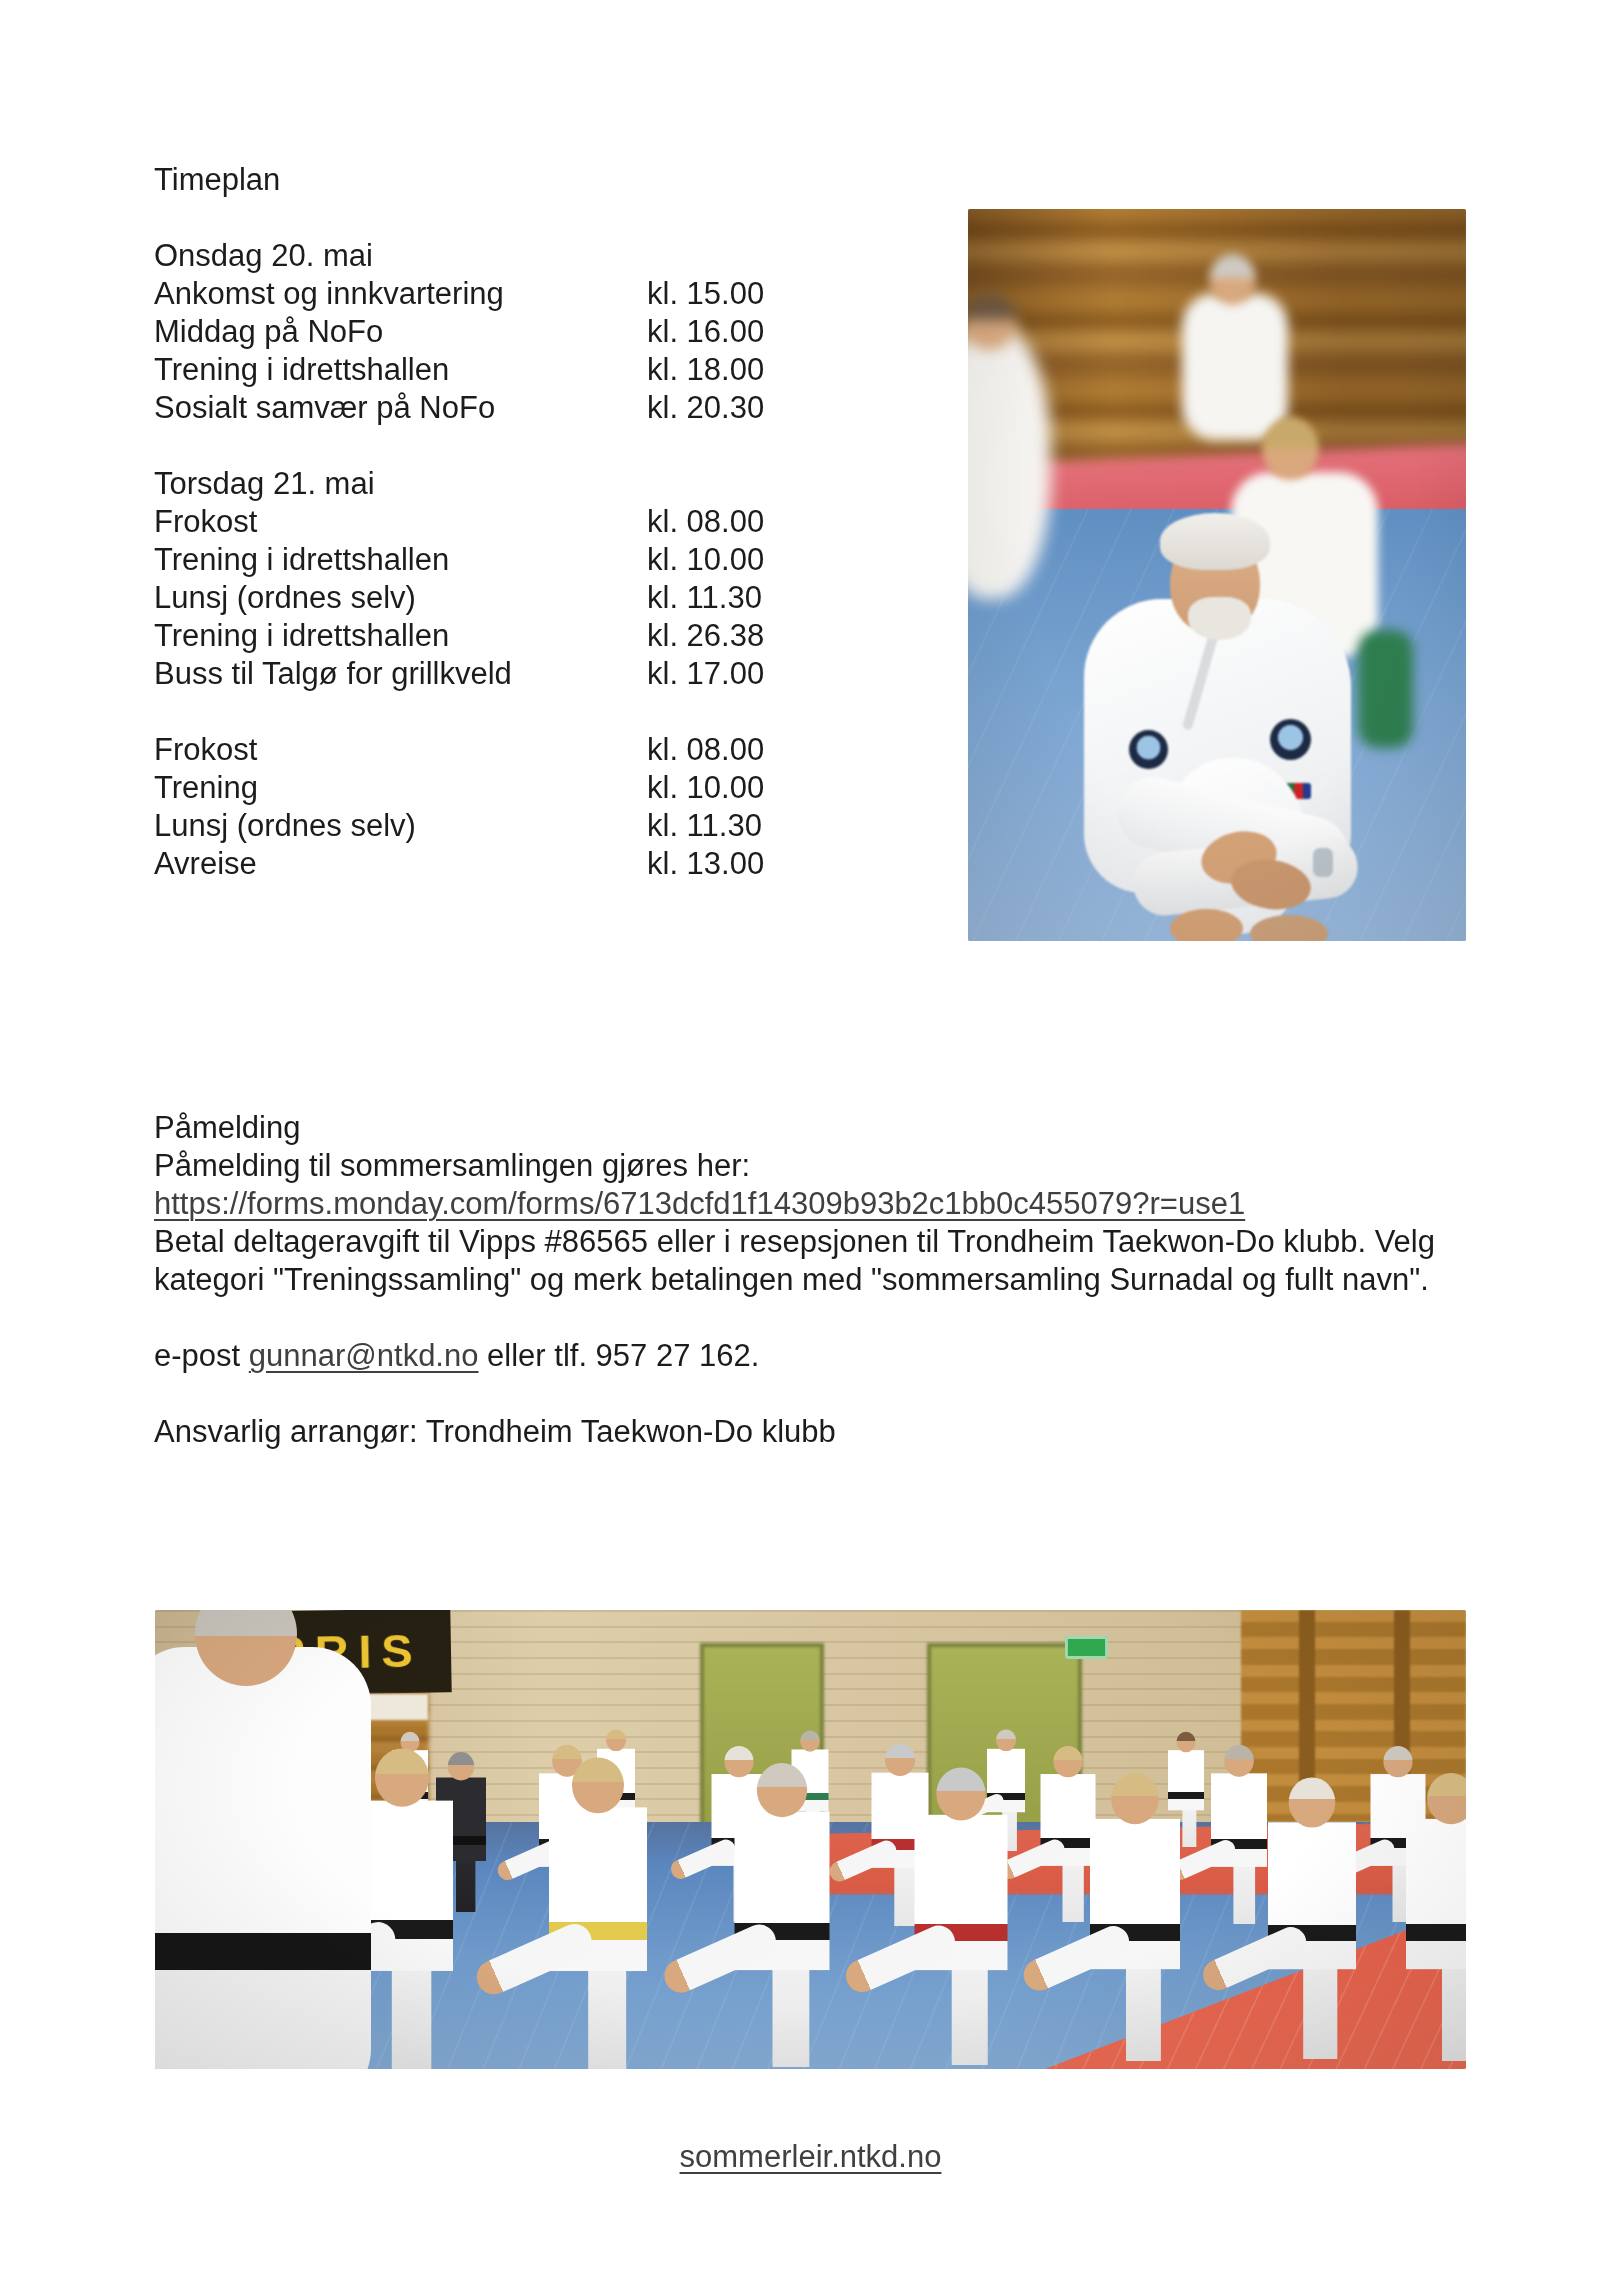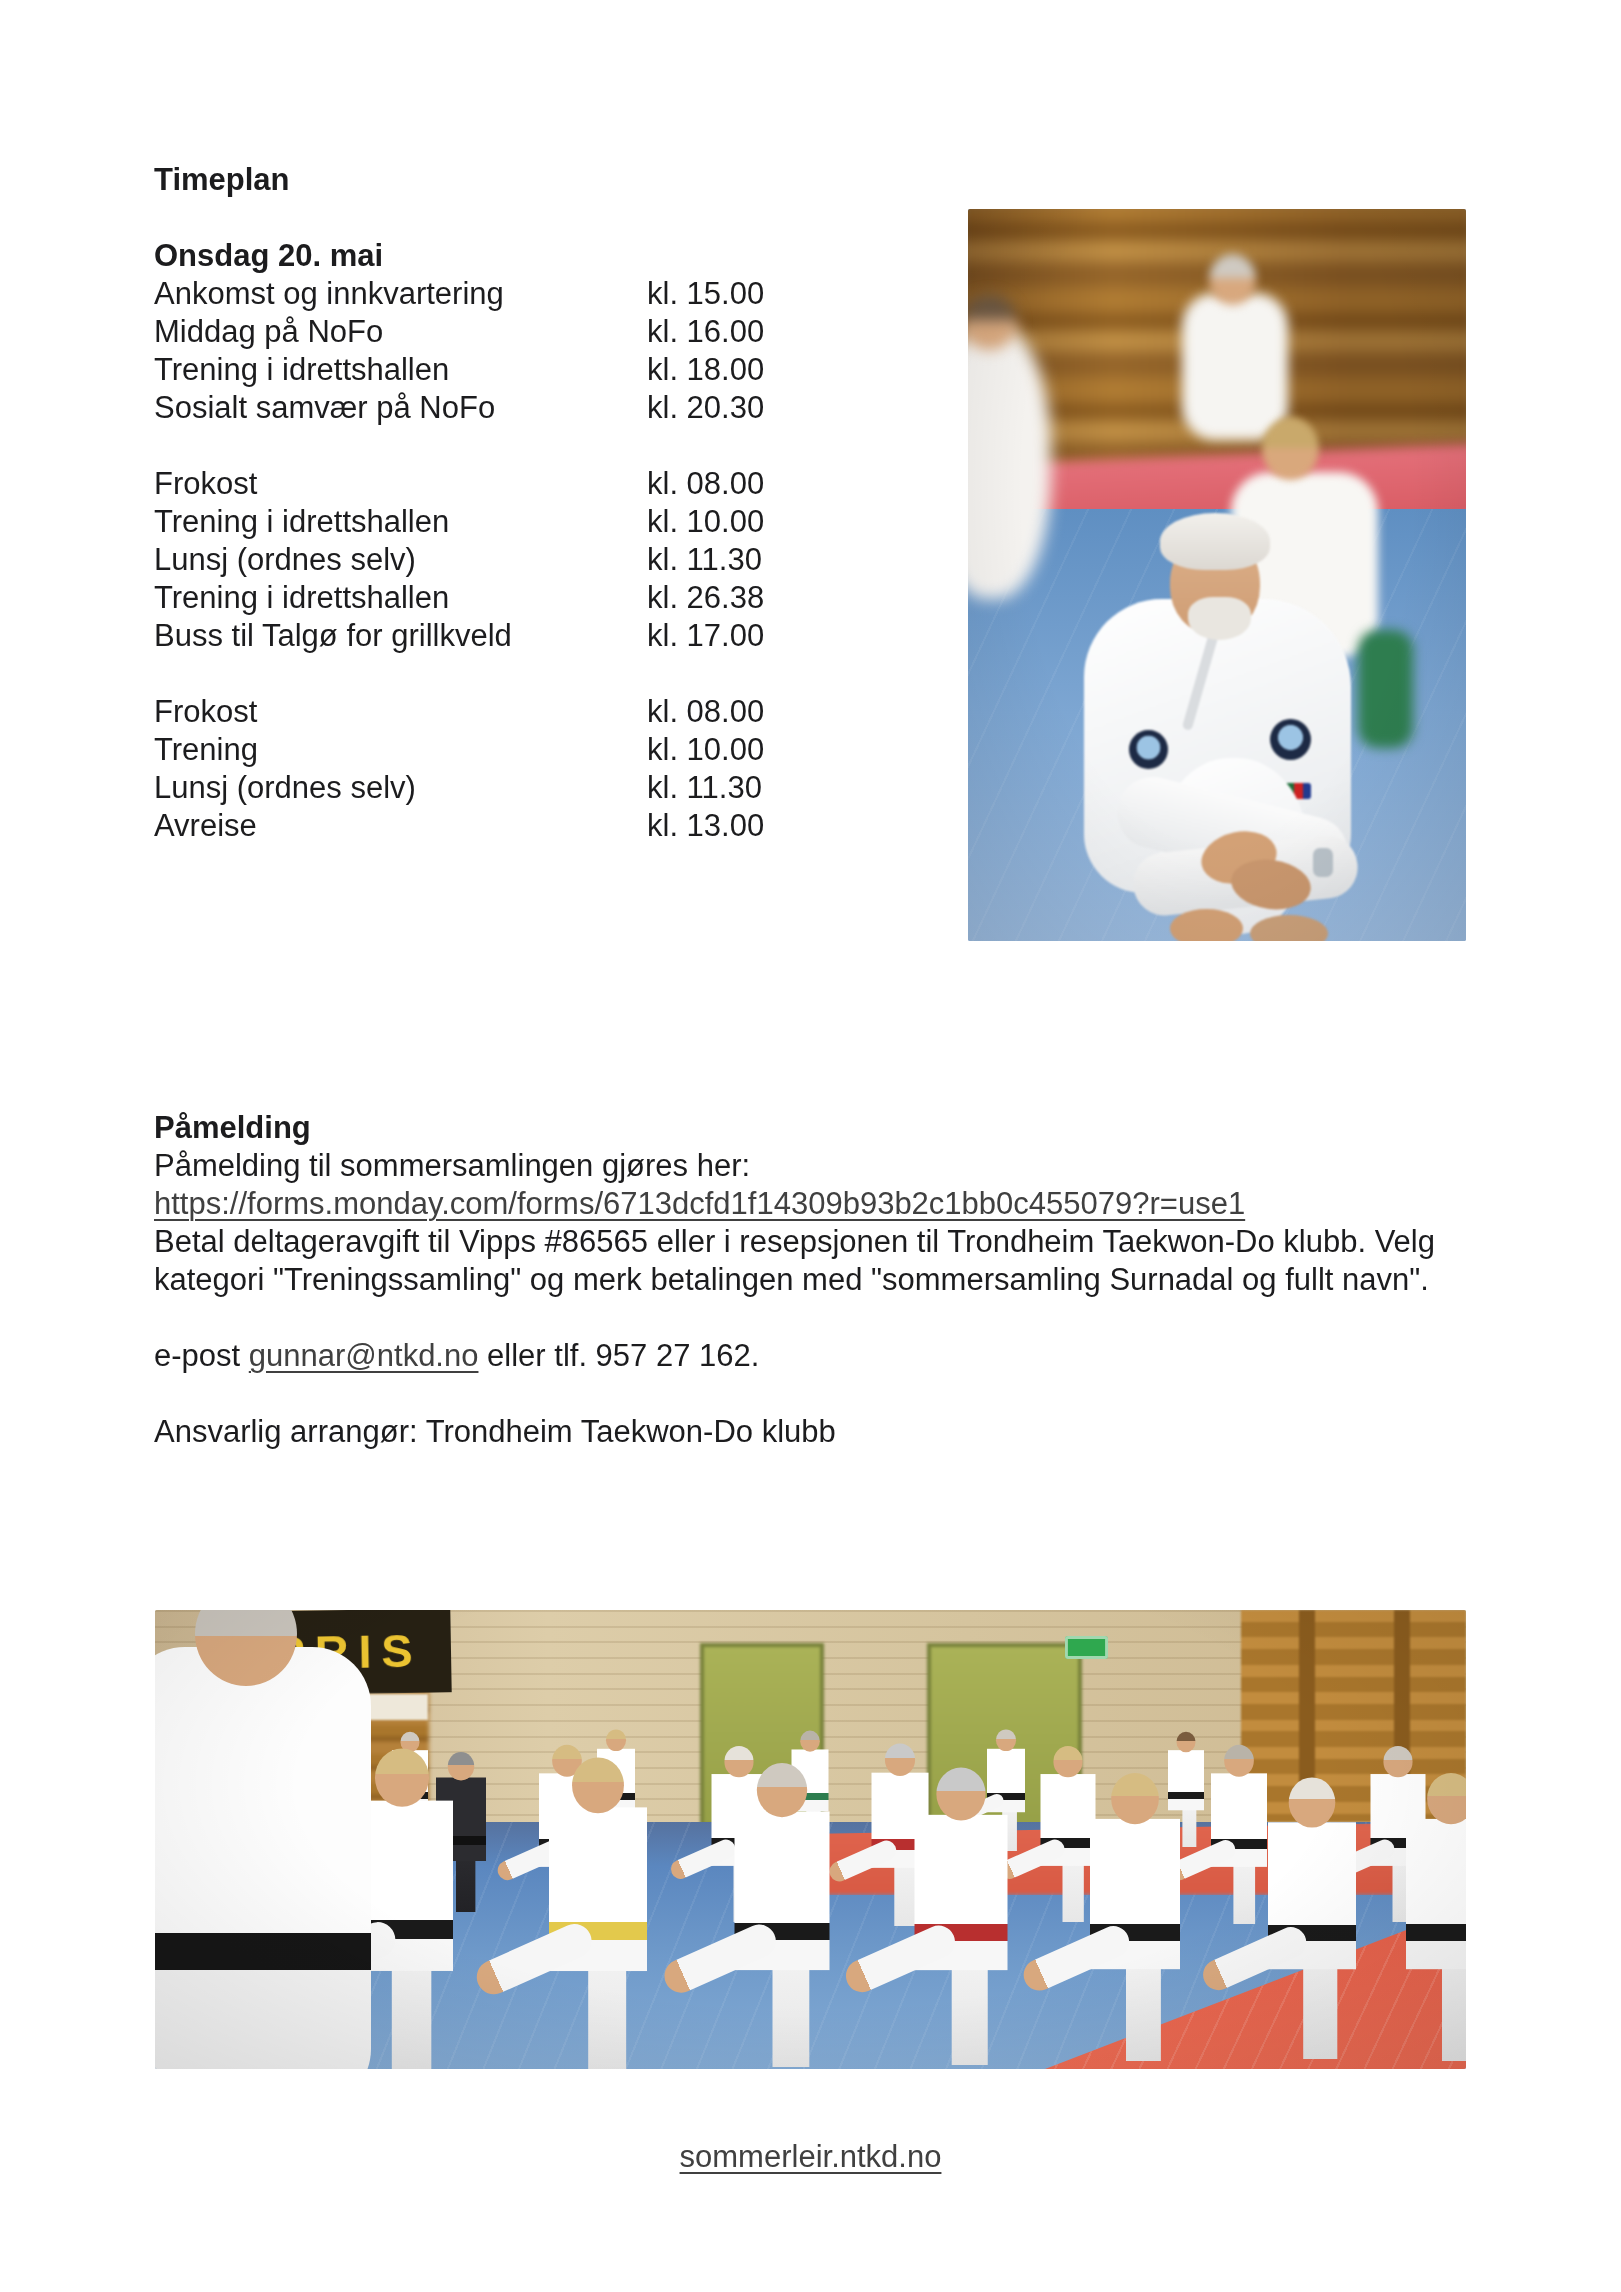--- a/index.html
+++ b/index.html
@@ -1,21 +1,21 @@
 <!DOCTYPE html>
 <html><head>
 <meta charset="utf-8">
 <title>Timeplan</title>
 <style>
   html,body{margin:0;padding:0;background:#ffffff;}
   .page{
     position:relative; width:1621px; height:2293px; background:#fff; overflow:hidden;
     color:#1c1c1e; font:31px/38px "Liberation Sans", sans-serif;
   }
-  .bold{font-weight:700;}
+  .bold{font-weight:400;}
   .blank{height:38px;}
   
   .schedule{position:absolute; left:154px; top:161px; width:745px;}
   .srow{position:relative; white-space:nowrap;}
   .srow .time{position:absolute; left:493px; top:0;}
   
   .info{position:absolute; left:154px; top:1109px; width:1323px;}
   .lnk{color:#404040; text-decoration:underline; text-underline-offset:4.9px; text-decoration-thickness:2px; cursor:pointer;}
   
   .footer{position:absolute; left:0; top:2138px; width:100%; text-align:center;}
@@ -142,20 +142,21 @@
     <div class="srow">
       <span>Trening i idrettshallen</span>
       <span class="time">kl. 18.00</span>
     </div>
     <div class="srow">
       <span>Sosialt samvær på NoFo</span>
       <span class="time">kl. 20.30</span>
     </div>
     <div class="blank"></div>
 
+    <div class="bold">Torsdag 21. mai</div>
     <div class="srow">
       <span>Frokost</span>
       <span class="time">kl. 08.00</span>
     </div>
     <div class="srow">
       <span>Trening i idrettshallen</span>
       <span class="time">kl. 10.00</span>
     </div>
     <div class="srow">
       <span>Lunsj (ordnes selv)</span>

